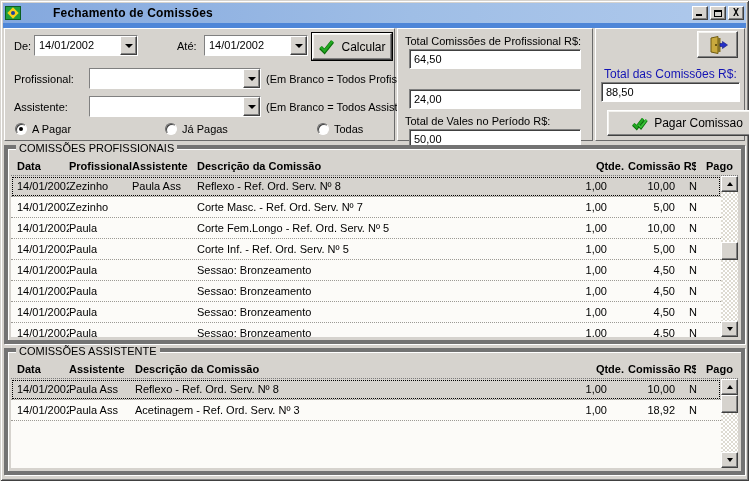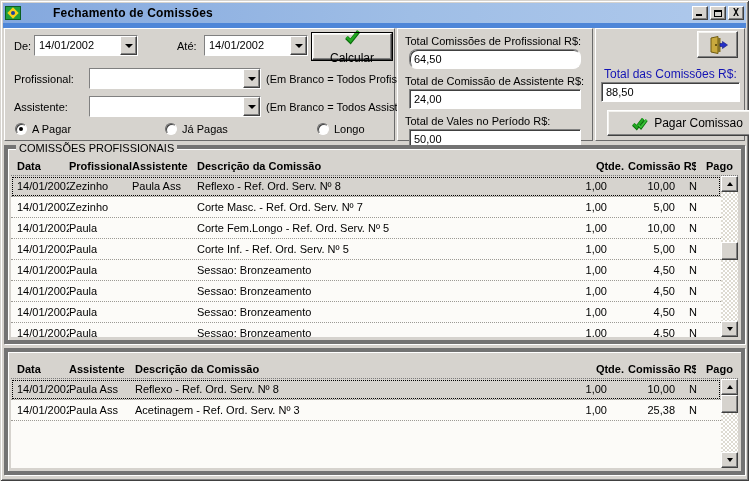--- a/index.html
+++ b/index.html
@@ -162,21 +162,21 @@
           <div class="arrow-down"></div>
         </div>
     </div>
     <span class="lbl" style="left:172px; top:11px;">Até:</span>
     <div class="combo" style="left:199px; top:6px; width:104px;">
       <div class="cval">14/01/2002</div>
       <div class="cbtn">
           <div class="arrow-down"></div>
         </div>
     </div>
-    <div class="btn default" style="left:307px; top:4px; width:80px; height:27px;flex-direction:column;">
+    <div class="btn default" style="left:307px; top:4px; width:80px; height:27px;">
       <svg class="icon16" viewBox="0 0 17 16">
         <path d="M2.5 8.5 L6.5 12.5 L14.5 2.5" stroke="#0A6E0A" stroke-width="4" fill="none"></path>
         <path d="M2.5 8 L6.5 12 L14.5 2" stroke="#22A822" stroke-width="2.4" fill="none"></path>
       </svg>
       <span>Calcular</span>
     </div>
 
     <span class="lbl" style="left:9px; top:44px;">Profissional:</span>
     <div class="combo" style="left:84px; top:39px; width:172px;">
       <div class="cval"></div>
@@ -198,28 +198,27 @@
     <div class="radio on" style="left:10px; top:94px;">
       <span class="rdot"></span>
       <span>A Pagar</span>
     </div>
     <div class="radio" style="left:160px; top:94px;">
       <span class="rdot"></span>
       <span>Já Pagas</span>
     </div>
     <div class="radio" style="left:312px; top:94px;">
       <span class="rdot"></span>
-      <span>Longo</span>
+      <span>Todas</span>
     </div>
   </div>
 
   <div class="panel" id="panel-totals">
     <span class="lbl" style="left:7px; top:6px;">Total Comissões de Profissional R$:</span>
-    <input class="edit" style="left: 11px; top: 20px; width: 172px; border-radius: 8px;" readonly="" value="64,50">
-    <span class="lbl" style="left:7px; top:46px;">Total de Comissão de Assistente R$:</span>
+    <input class="edit" style="left: 11px; top: 20px; width: 172px;" readonly="" value="64,50">
     <input class="edit" style="left: 11px; top: 60px; width: 172px;" readonly="" value="24,00">
     <span class="lbl" style="left:7px; top:86px;">Total de Vales no Período R$:</span>
     <input class="edit" style="left: 11px; top: 100px; width: 172px;" readonly="" value="50,00">
   </div>
 
   <div class="panel" id="panel-actions">
     <div class="btn" style="right:6px; top:2px; width:41px; height:27px;">
       <svg width="20" height="18" viewBox="0 0 20 18">
         <path d="M3 2 L10 0.5 L10 17.5 L3 16 Z" fill="#C8A93E" stroke="#6E5A10" stroke-width="1"></path>
         <rect x="10" y="2" width="2.5" height="14" fill="#857325"></rect>
@@ -334,20 +333,21 @@
           <div class="sthumb" style="top:66px;"></div>
           <div class="sbtn down">
               <div class="tri-dn"></div>
             </div>
         </div>
       </div>
     </div>
   </div>
 
   <div class="groupbox" id="gb-assist">
+    <span class="gb-title">COMISSÕES ASSISTENTE</span>
     <div class="grid g2">
       <div class="ghead">
         <div class="gcell c0">Data</div>
         <div class="gcell c1">Assistente</div>
         <div class="gcell c2">Descrição da Comissão</div>
         <div class="gcell c3">Qtde.</div>
         <div class="gcell c4">Comissão R$</div>
         <div class="gcell c5">Pago</div>
       </div>
       <div class="gbody">
@@ -358,21 +358,21 @@
               <div class="gcell c2">Reflexo - Ref. Ord. Serv. Nº 8</div>
               <div class="gcell c3">1,00</div>
               <div class="gcell c4">10,00</div>
               <div class="gcell c5">N</div>
             </div>
             <div class="grow">
               <div class="gcell c0">14/01/2002</div>
               <div class="gcell c1">Paula Ass</div>
               <div class="gcell c2">Acetinagem - Ref. Ord. Serv. Nº 3</div>
               <div class="gcell c3">1,00</div>
-              <div class="gcell c4">25,38</div>
+              <div class="gcell c4">18,92</div>
               <div class="gcell c5">N</div>
             </div>
           </div>
         <div class="sbar">
           <div class="sbtn up">
               <div class="tri-up"></div>
             </div>
           <div class="sthumb" style="top:16px;"></div>
           <div class="sbtn down">
               <div class="tri-dn"></div>

